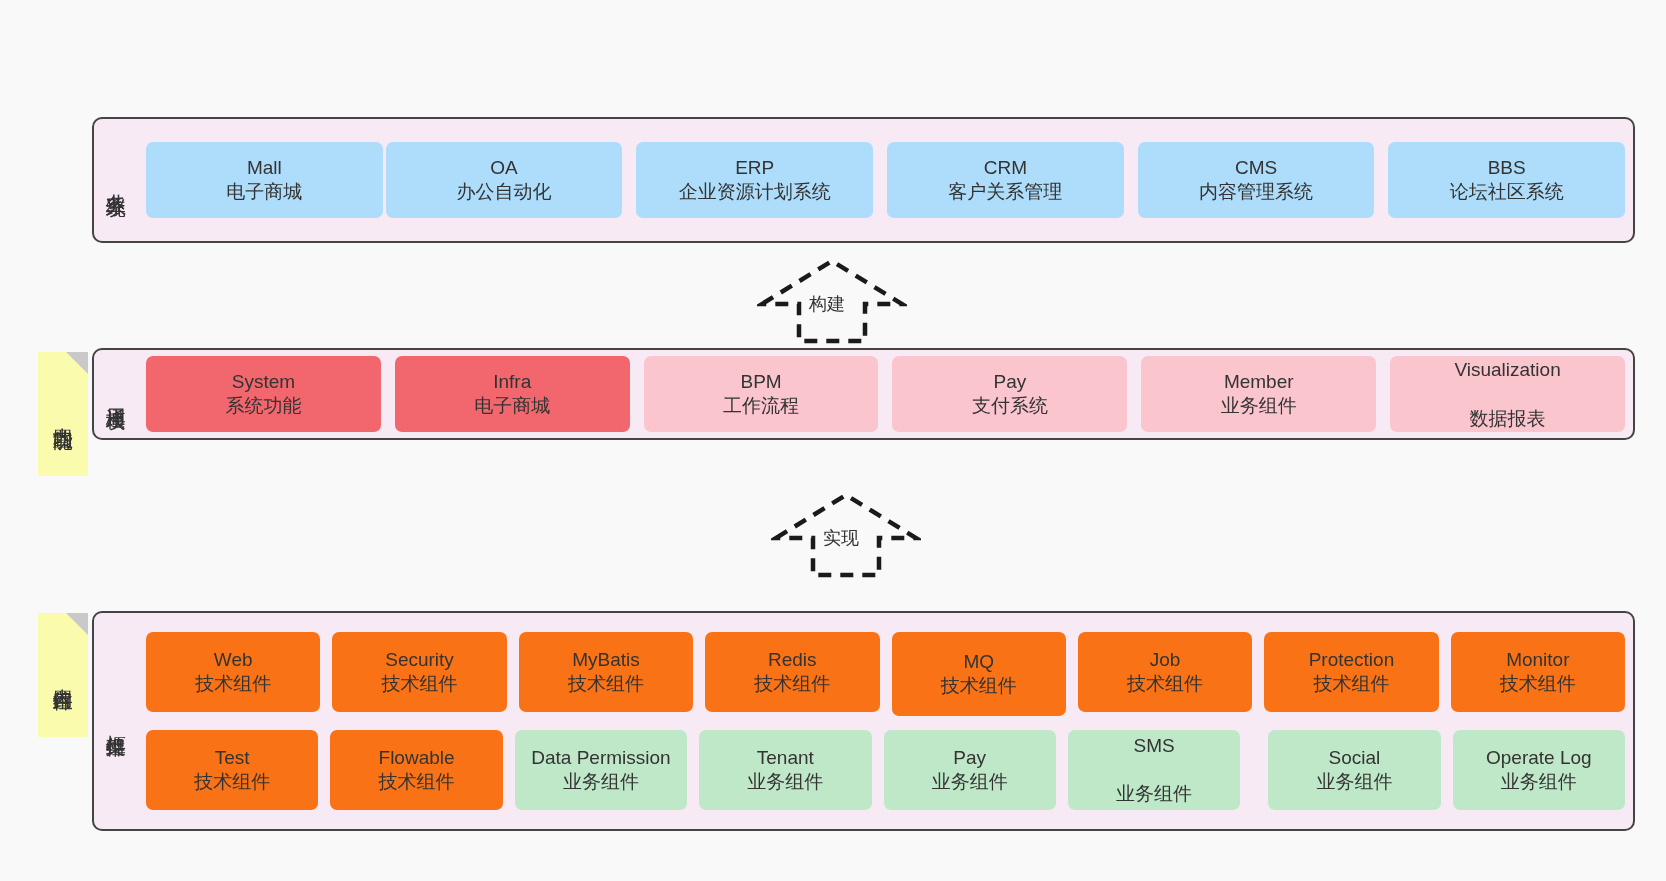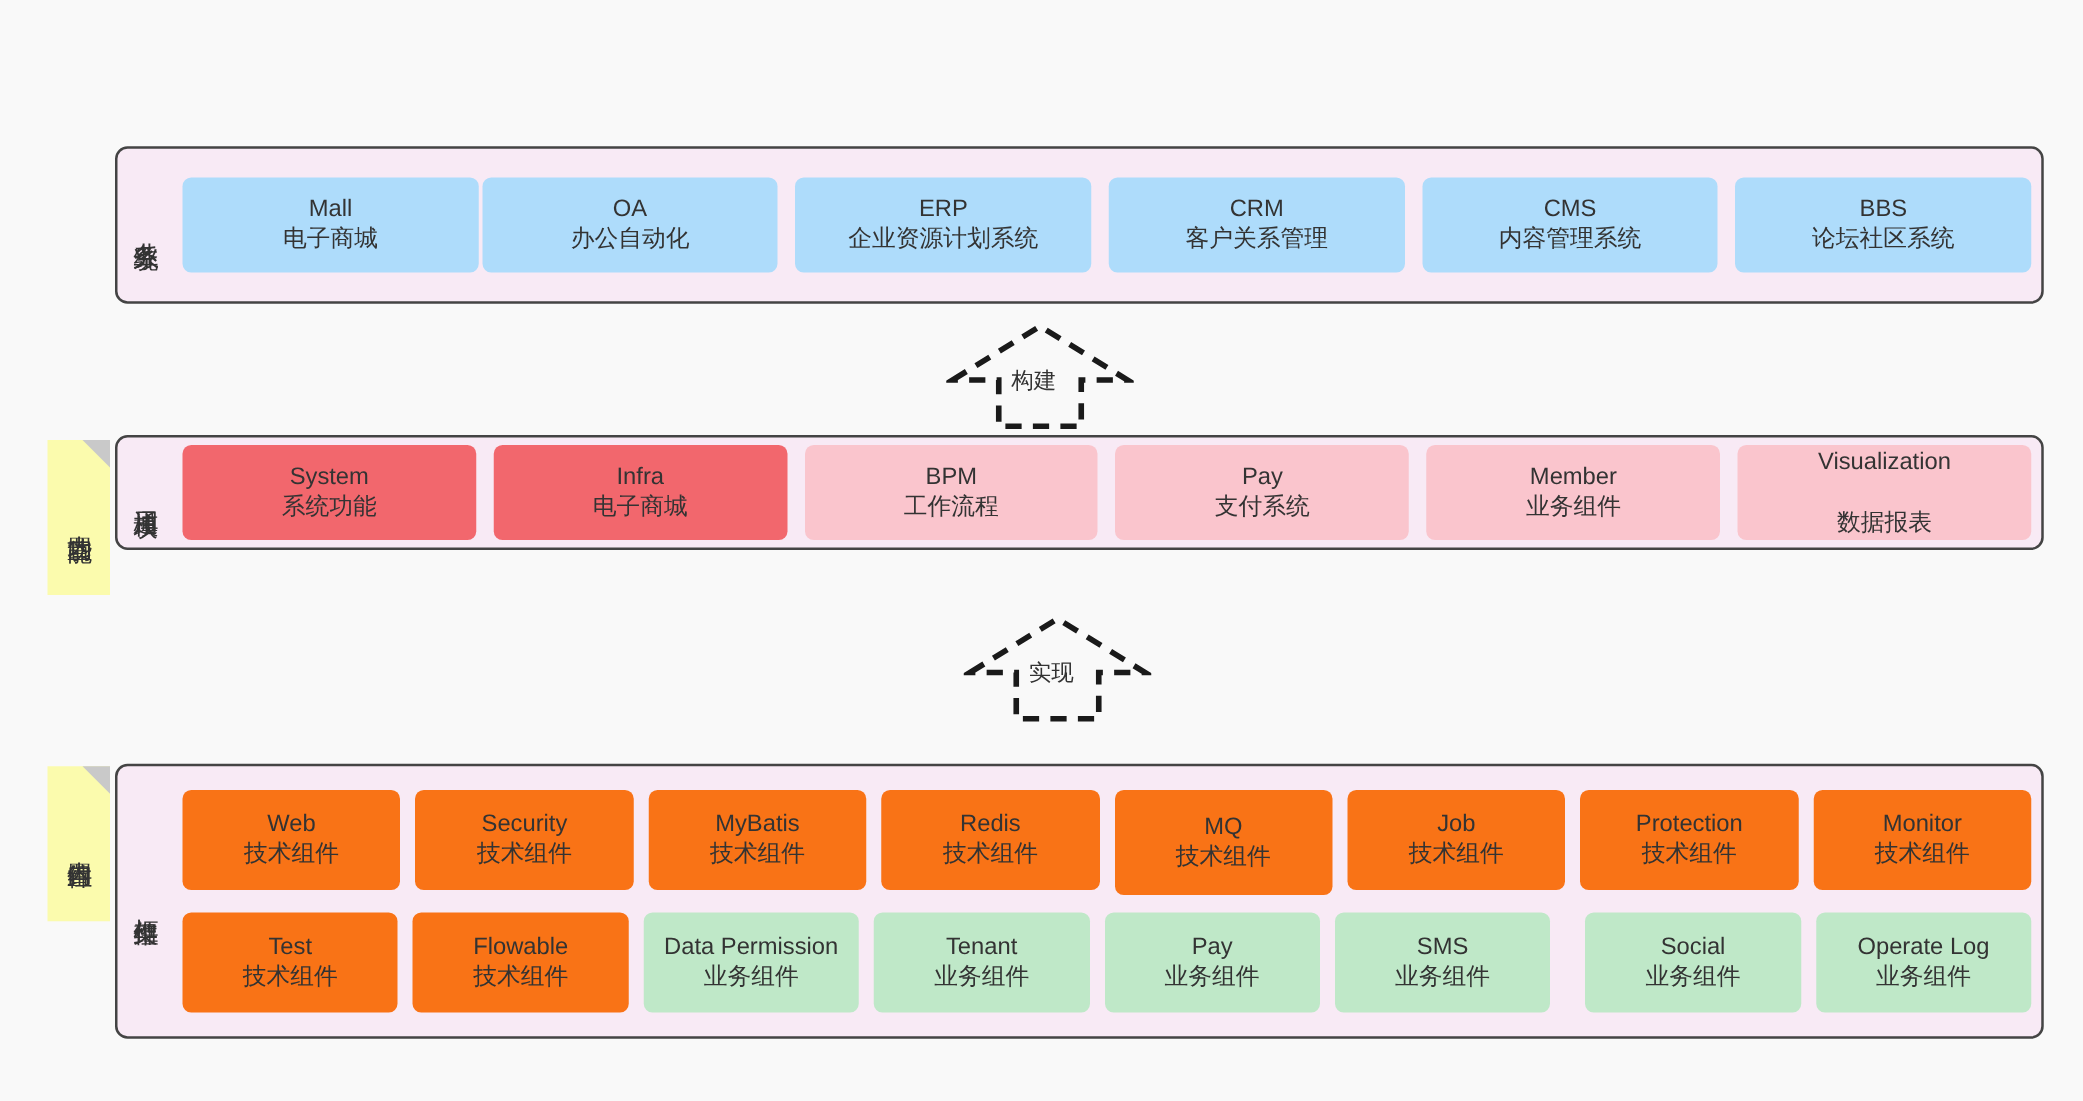--- a/index.html
+++ b/index.html
@@ -264,21 +264,21 @@
           <div class="cn">业务组件</div>
         </div>
         <div class="card card-lgreen" style="height: 80px; flex: 1 1 0px; margin-right: 12px;">
           <div class="en">Tenant</div>
           <div class="cn">业务组件</div>
         </div>
         <div class="card card-lgreen" style="height: 80px; flex: 1 1 0px; margin-right: 12px;">
           <div class="en">Pay</div>
           <div class="cn">业务组件</div>
         </div>
-        <div class="card card-lgreen" style="height: 80px; flex: 1 1 0px; margin-right: 28px;">
+        <div class="card card-lgreen" style="height: 80px; flex: 1 1 0px; margin-right: 28px; justify-content: space-between;">
           <div class="en">SMS</div>
           <div class="cn">业务组件</div>
         </div>
         <div class="card card-lgreen" style="height: 80px; flex: 1 1 0px; margin-right: 12px;">
           <div class="en">Social</div>
           <div class="cn">业务组件</div>
         </div>
         <div class="card card-lgreen" style="height: 80px; flex: 1 1 0px; margin-right: 0px;">
           <div class="en">Operate Log</div>
           <div class="cn">业务组件</div>

